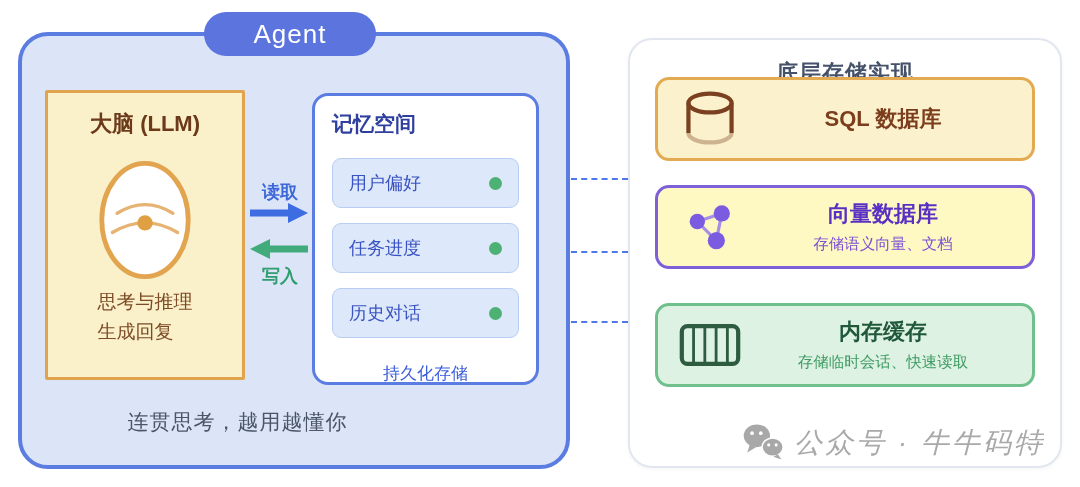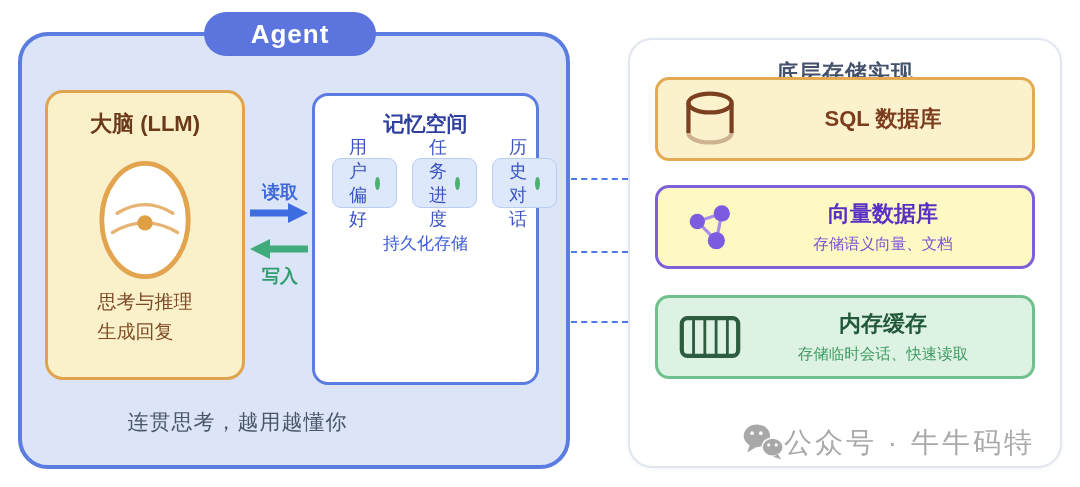--- a/index.html
+++ b/index.html
@@ -8,45 +8,45 @@
     font-family:"Liberation Sans","DejaVu Sans",sans-serif;overflow:hidden;
   }
   
   .agent-panel{
     position:absolute;left:18px;top:32px;width:552px;height:437px;
     background:#dce4f8;border:4px solid #5b7ce0;border-radius:30px;box-sizing:border-box;
   }
   .agent-badge{
     position:absolute;left:204px;top:12px;width:172px;height:44px;
     background:#5b74de;border-radius:24px;display:flex;align-items:center;justify-content:center;
-    color:#fff;font-weight:bold;font-size:26px;letter-spacing:1px;z-index:5;
+    color:#fff;font-weight:normal;font-size:26px;letter-spacing:1px;z-index:5;
   }
   .brain-box{
     position:absolute;left:45px;top:90px;width:200px;height:290px;box-sizing:border-box;
-    background:#faf0c9;border:3px solid #e0a44e;border-radius:18px;
+    background:#faf0c9;border:3px solid #e0a44e;border-radius:2px;
     display:flex;flex-direction:column;align-items:center;
   }
   .brain-title{margin-top:16px;font-size:22px;font-weight:bold;color:#6b3a1a;}
   .brain-icon-wrap{margin-top:18px;height:126px;display:flex;align-items:center;}
   .brain-lines{margin-top:4px;text-align:left;font-size:19px;line-height:30px;color:#7c4a26;}
   
   .arrow-label{position:absolute;font-size:18px;width:62px;text-align:center;font-weight:bold;}
   .read-label{left:249px;top:180px;color:#3d68d8;}
   .write-label{left:249px;top:264px;color:#2f9e6e;}
   .arrow-svg{position:absolute;left:248px;width:62px;height:24px;}
   .read-arrow{top:201px;}
   .write-arrow{top:237px;}
   
   .memory-box{
     position:absolute;left:312px;top:93px;width:227px;height:292px;box-sizing:border-box;
     background:#fff;border:3px solid #5b7ce0;border-radius:16px;
     padding:14px 17px 0 17px;display:flex;flex-direction:column;
   }
-  .memory-title{text-align:center;font-size:21px;font-weight:bold;color:#2f3f9e;}
-  .memory-items{margin-top:20px;display:flex;flex-direction:row;gap:15px;}
+  .memory-title{text-align:left;font-size:21px;font-weight:bold;color:#2f3f9e;}
+  .memory-items{margin-top:20px;display:flex;flex-direction:column;gap:15px;}
   .memory-item{
     height:50px;box-sizing:border-box;background:#dde8fa;border:1.5px solid #b9cdf2;border-radius:9px;
     display:flex;align-items:center;justify-content:space-between;padding:0 16px;
   }
   .memory-item-label{font-size:18px;color:#3a53c2;}
   .status-dot{width:13px;height:13px;border-radius:50%;background:#4db173;}
   .memory-footer{margin-top:24px;text-align:center;font-size:17px;color:#3a5cd8;}
   .agent-caption{
     position:absolute;left:18px;top:408px;width:439px;text-align:center;
     font-size:21px;color:#4a5568;letter-spacing:1px;
@@ -76,21 +76,21 @@
   .sql-box .storage-box-title{color:#7b3d1d;}
   .sql-box .storage-box-sub{color:#c5791f;}
   .vector-box{top:185px;background:#fef9c3;border:3px solid #7d5fd9;}
   .vector-box .storage-box-title{color:#5a30c4;}
   .vector-box .storage-box-sub{color:#7b50d4;}
   .cache-box{top:295px;background:#def2e3;border:3px solid #6fc08c;}
   .cache-box .storage-box-title{color:#20583a;}
   .cache-box .storage-box-sub{color:#3f9b63;}
   
   .watermark{
-    position:absolute;left:742px;top:422px;display:flex;align-items:center;
+    position:absolute;left:742px;top:422px;display:flex;align-items:center;gap:10px;font-style:italic;
   }
   .watermark-text{font-size:28px;color:#a9a9a9;letter-spacing:3px;}
 </style>
 </head>
 <body>
 
 <div class="stage">
 
   <div class="agent-panel"></div>
 
@@ -175,21 +175,21 @@
         <circle cx="45" cy="17" r="9" fill="#7b5ce0"></circle>
         <circle cx="39" cy="47" r="9.5" fill="#7b5ce0"></circle>
       </svg>
     </div>
     <div class="text-cell">
       <div class="storage-box-title">向量数据库</div>
       <div class="storage-box-sub">存储语义向量、文档</div>
     </div>
   </div>
 
-  <div class="storage-box cache-box" style="left:655px;">
+  <div class="storage-box cache-box" style="left:655px;margin-top:8px;">
     <div class="icon-cell">
       <svg width="62" height="44" viewBox="0 0 66 46">
         <rect x="3" y="3" width="60" height="40" rx="6" fill="none" stroke="#2d5c40" stroke-width="4.5"></rect>
         <path d="M15.5 4 V42 M27.5 4 V42 M39.5 4 V42 M51.5 4 V42" stroke="#2d5c40" stroke-width="3"></path>
       </svg>
     </div>
     <div class="text-cell">
       <div class="storage-box-title">内存缓存</div>
       <div class="storage-box-sub">存储临时会话、快速读取</div>
     </div>

